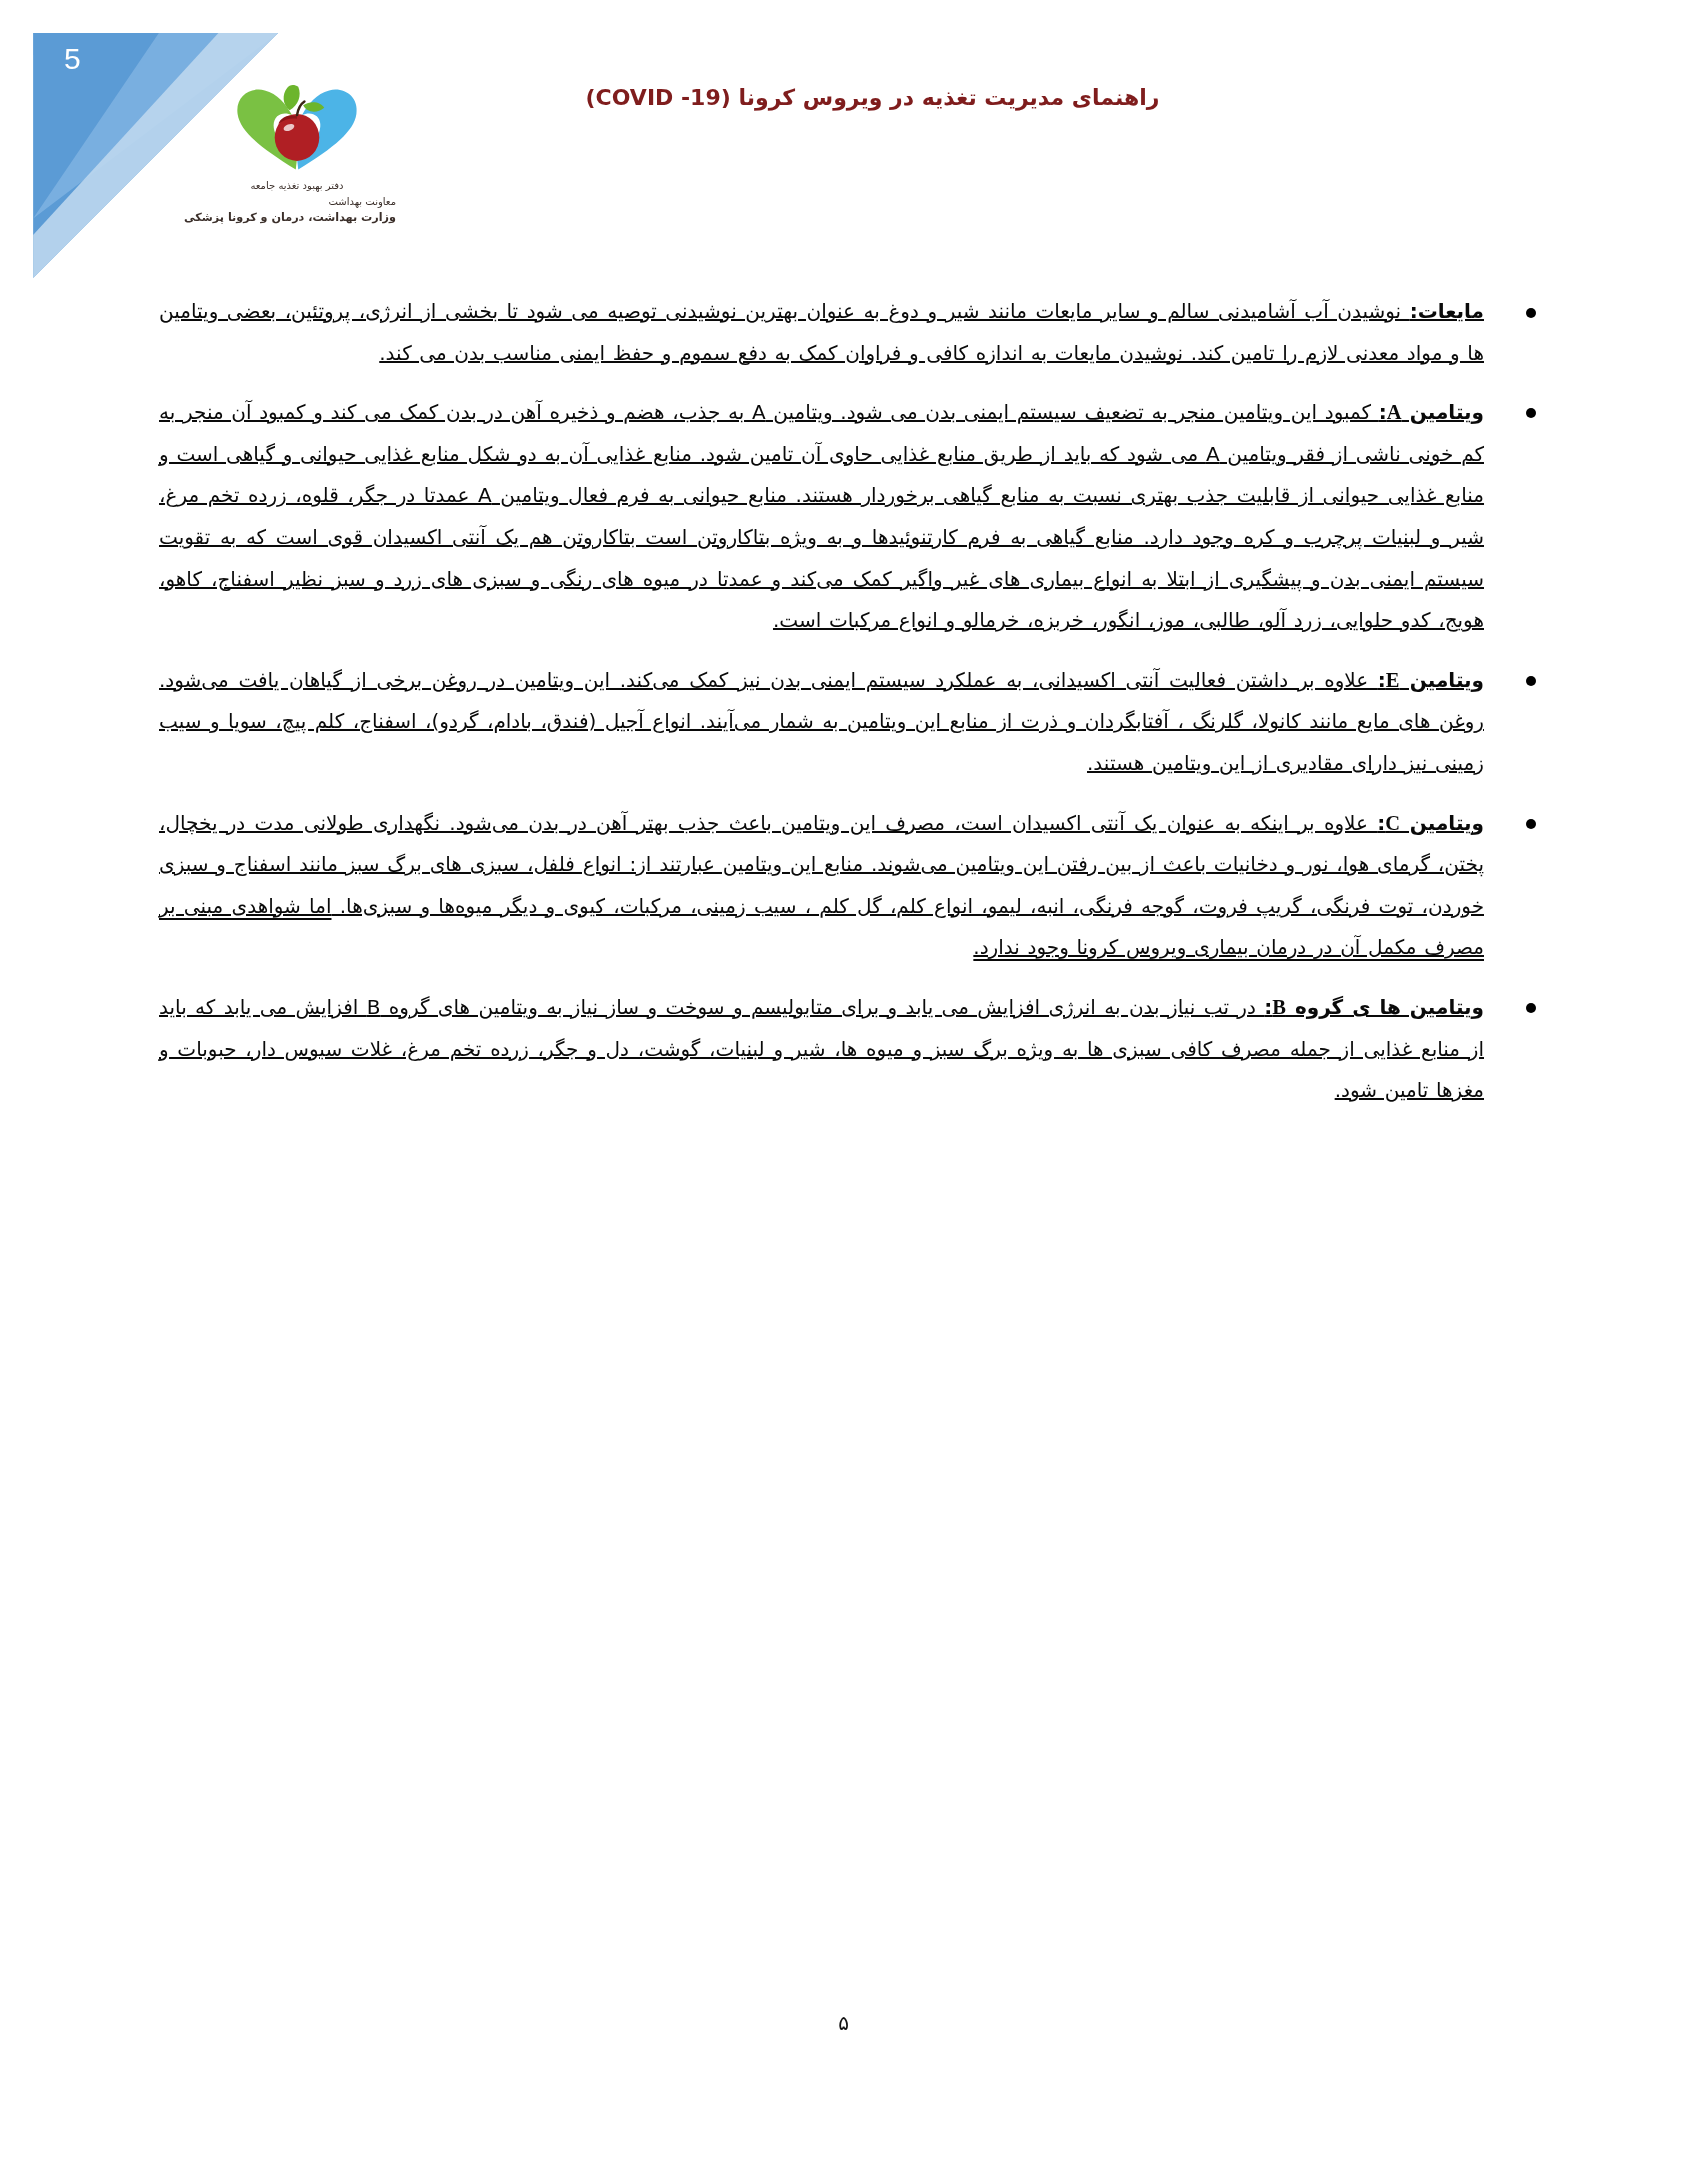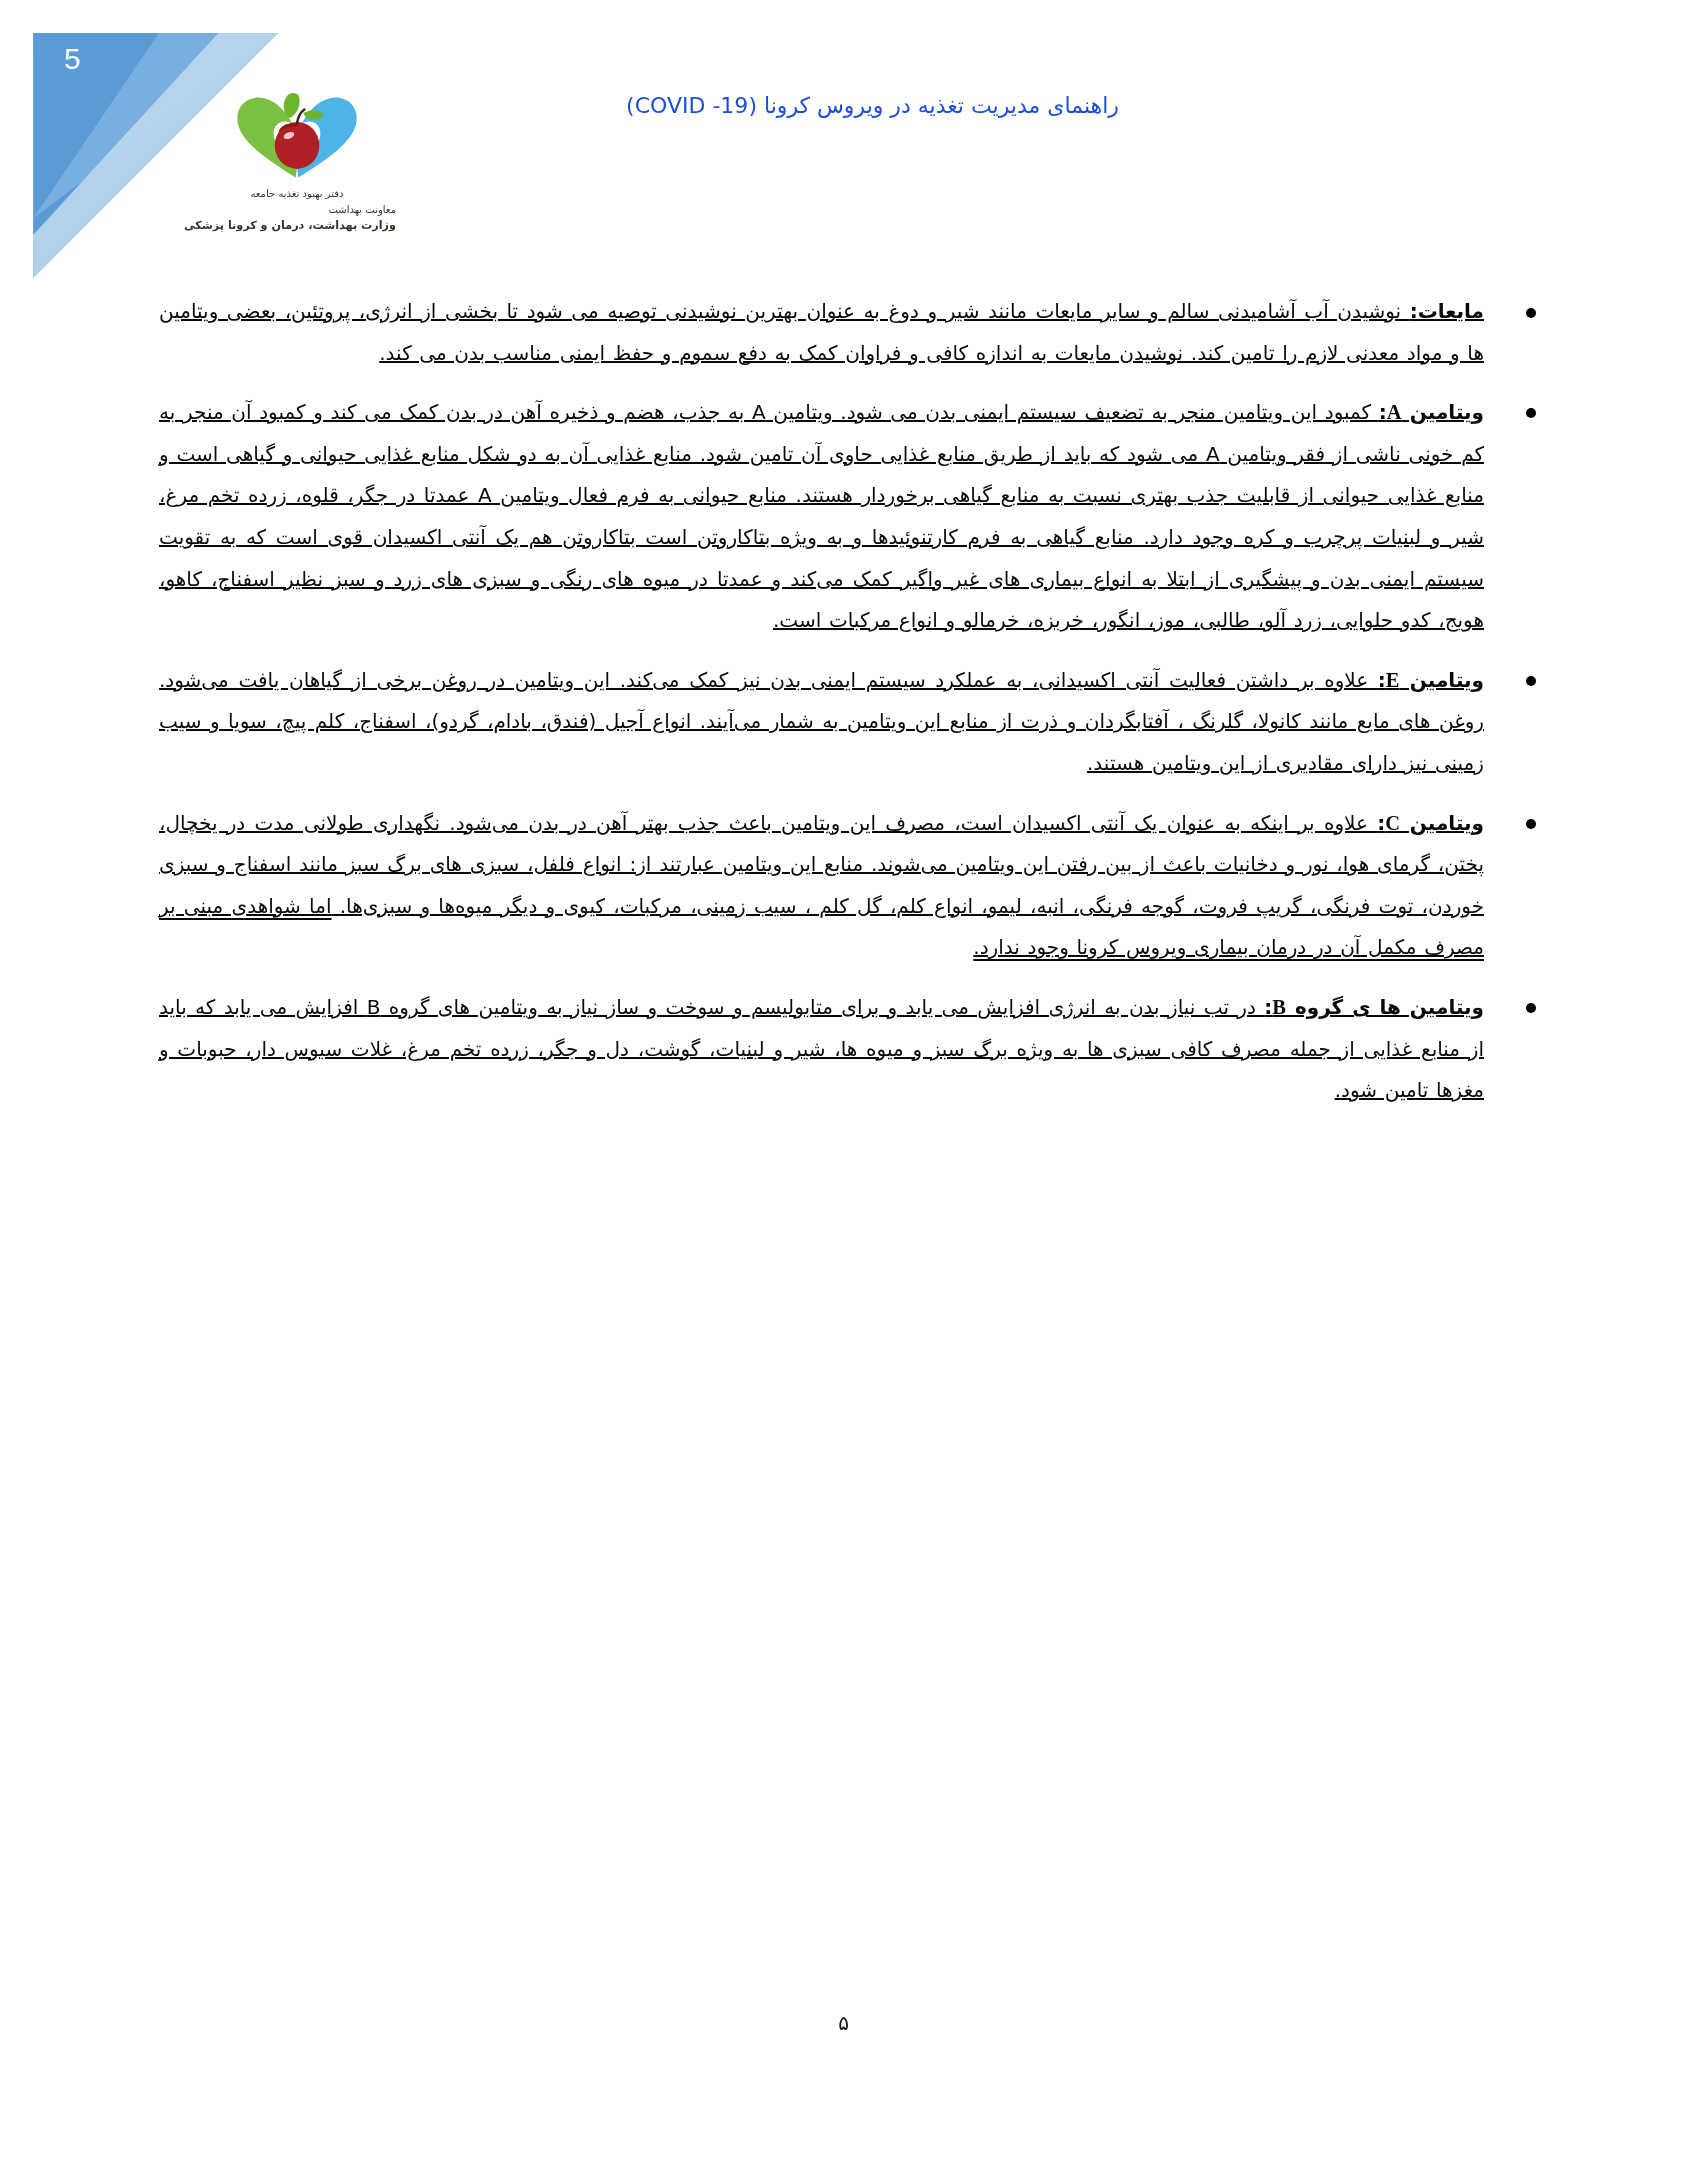--- a/index.html
+++ b/index.html
@@ -53,30 +53,29 @@
     height: 284px;
   }
   .doc-title {
     position: absolute;
     top: 85px;
     right: 457px;
     width: 715px;
     text-align: center;
     direction: rtl;
     font-family: "DejaVu Sans", "Liberation Sans", sans-serif;
-    font-weight: normal;
+    font-weight: bold;
     font-size: 22px;
-    color: #1d4ed8;
+    color: #7f1d1d;
     white-space: nowrap;
-    margin-top: 8px;
   }
 
   .logo-block {
     position: absolute;
-    top: 86px;
+    top: 78px;
     left: 198px;
     width: 198px;
     text-align: center;
   }
   .logo-mark {
     width: 152px;
     height: 99px;
     margin: 0 auto;
     display: block;
   }

